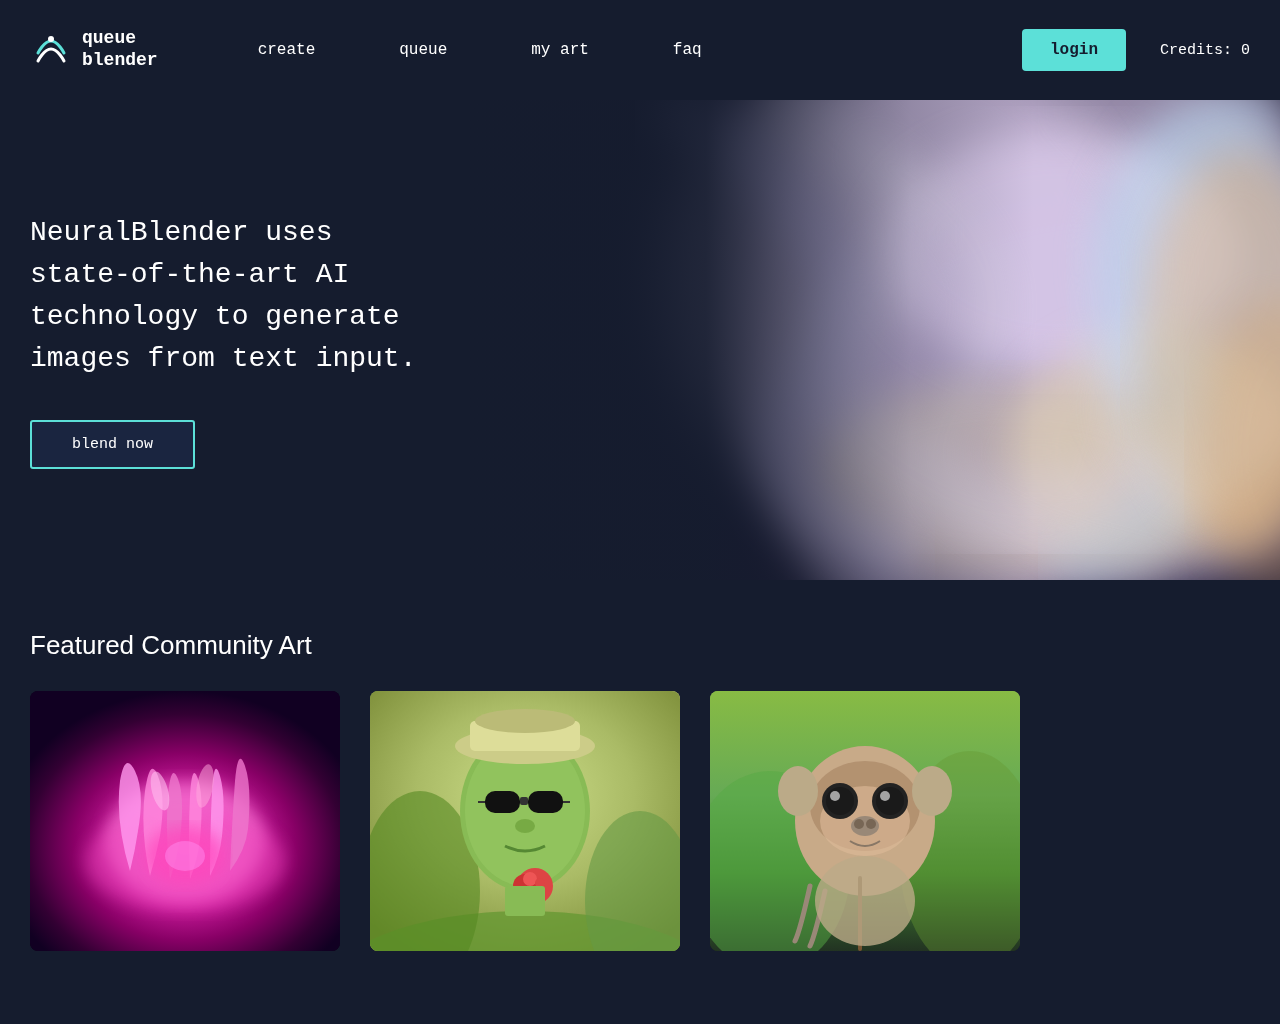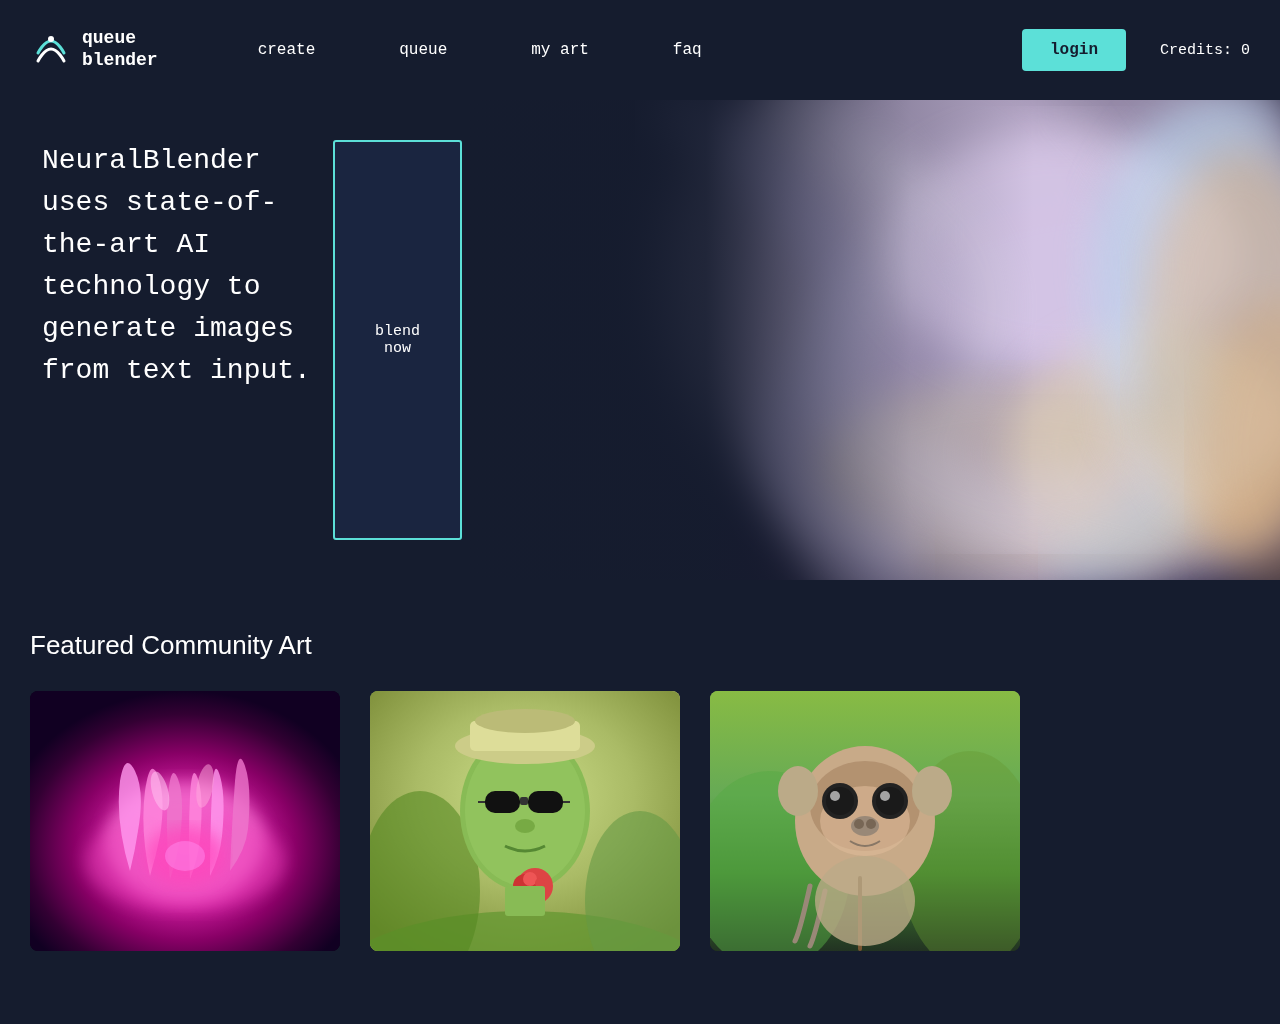--- a/index.html
+++ b/index.html
@@ -94,24 +94,25 @@
     .hero {
       position: relative;
       width: 1280px;
       height: 480px;
       overflow: hidden;
     }
 
     .hero-content {
       position: absolute;
       top: 0;
-      left: 12px;
+      left: 0;
       width: 480px;
       height: 480px;
       display: flex;
+      flex-direction: column;
       justify-content: center;
       padding: 40px 30px 40px 30px;
       z-index: 5;
       background: linear-gradient(to right, #151c2e 60%, transparent 100%);
     }
 
     .hero-heading {
       font-size: 28px;
       font-family: 'Courier New', Courier, monospace;
       line-height: 1.5;

